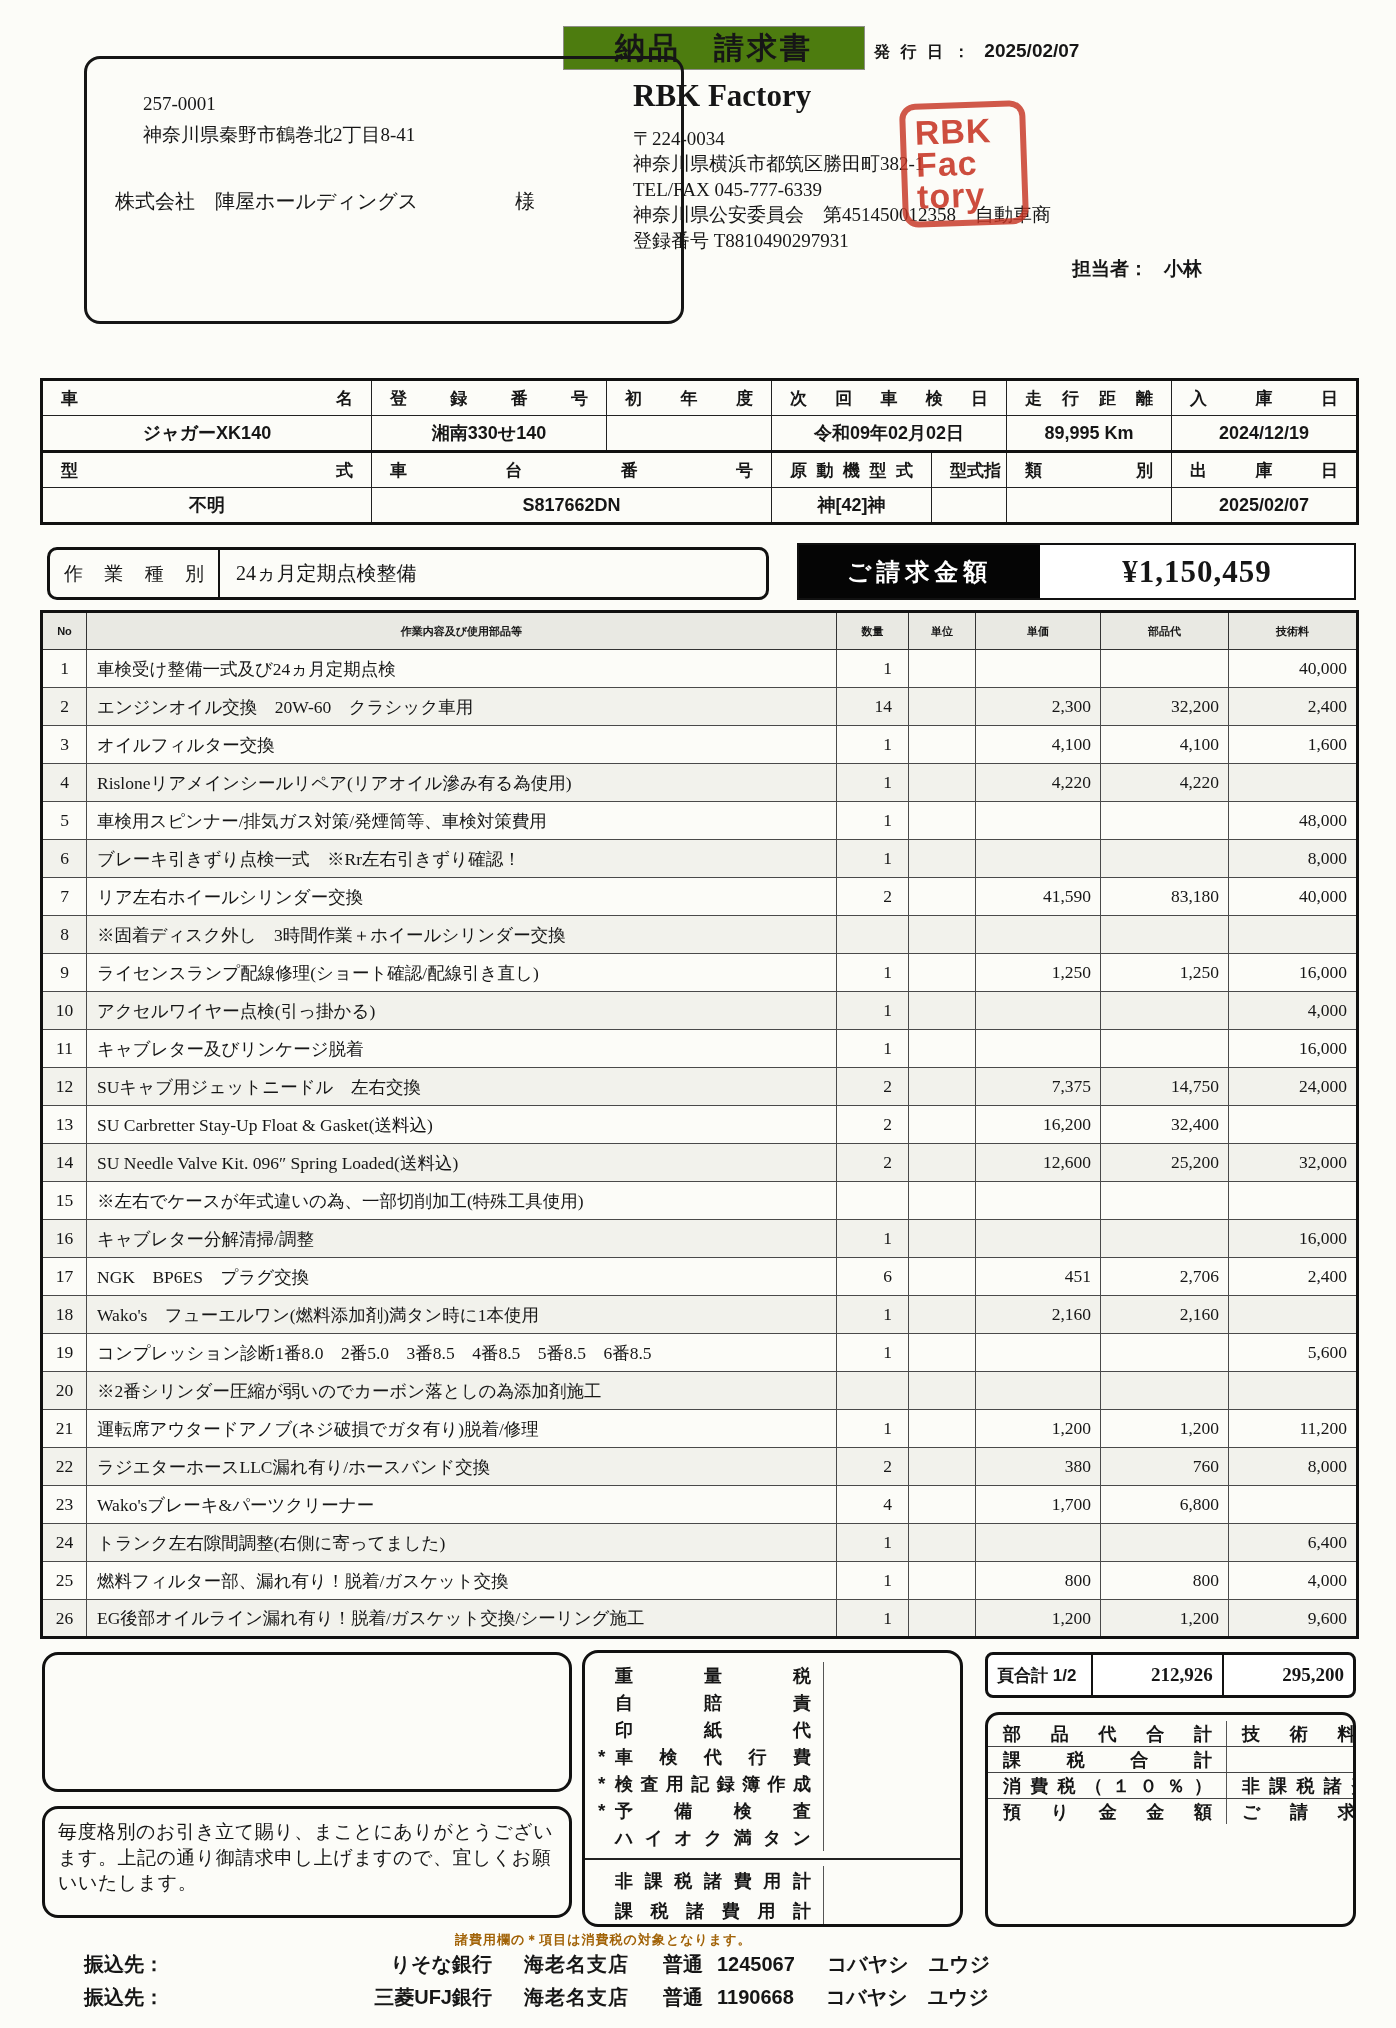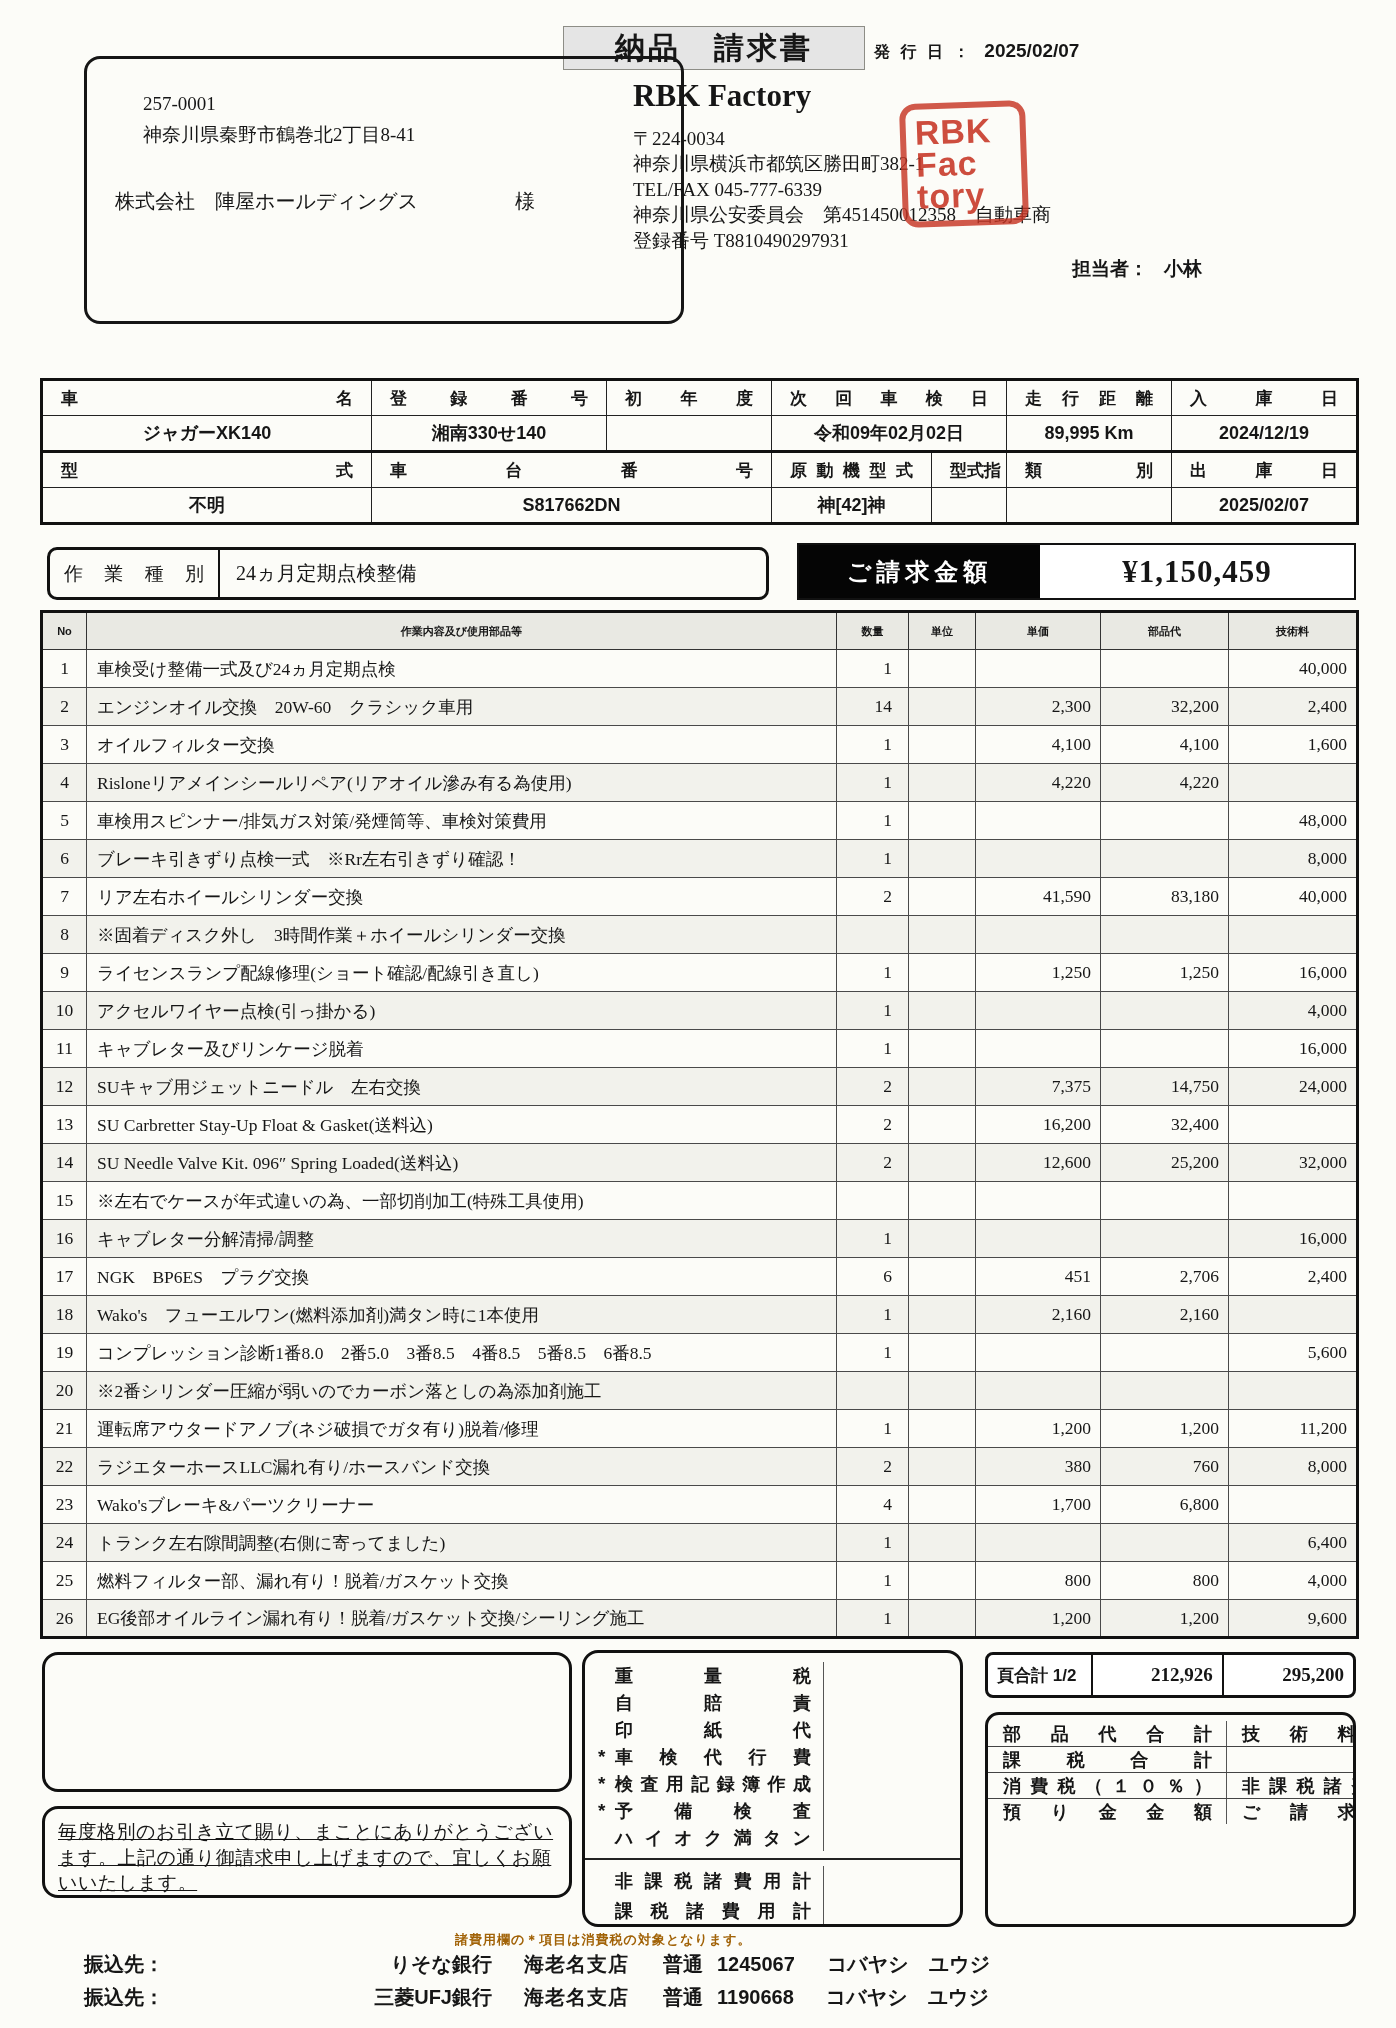--- a/index.html
+++ b/index.html
@@ -6,21 +6,21 @@
   body{
     width:1396px;height:2028px;position:relative;
     background:#fcfcf8;color:#161616;
     font-family:"Liberation Sans",sans-serif;
     overflow:hidden;
   }
   *{box-sizing:border-box;}
   .abs{position:absolute;}
 
   
-  .title-box{left:563px;top:26px;width:302px;height:44px;background:#e5e5e5;border:1px solid #8d8d86;
+  .title-box{left:563px;top:26px;width:302px;height:44px;background:#4d7c0f;border:1px solid #8d8d86;
     display:flex;align-items:center;justify-content:center;
     font-family:"Liberation Serif",serif;font-weight:bold;font-size:30px;letter-spacing:3px;}
   .issue{left:874px;top:40px;display:flex;align-items:baseline;gap:12px;}
   .issue-lbl{font-size:16px;letter-spacing:3px;font-weight:bold;}
   .issue-val{font-size:19px;font-weight:bold;}
 
   
   .customer-box{left:84px;top:56px;width:600px;height:268px;border:3px solid #161616;border-radius:16px;}
   .cust-postal{margin:34px 0 0 56px;font-size:19px;font-family:"Liberation Serif",serif;}
   .cust-addr{margin:7px 0 0 56px;font-size:19px;font-family:"Liberation Serif",serif;}
@@ -62,22 +62,22 @@
     padding:0 6px;overflow:hidden;white-space:nowrap;}
   .items tr.alt td{background:#f2f2ec;}
   .c-no{text-align:center;}
   .c-desc{text-align:left;padding-left:10px !important;}
   .c-qty{text-align:right;padding-right:16px !important;}
   .c-unit{text-align:center;}
   .c-price,.c-parts,.c-labor{text-align:right;padding-right:9px !important;}
 
   
   .empty-box{left:42px;top:1652px;width:530px;height:140px;border:3px solid #111;border-radius:16px;}
-  .greet-box{left:42px;top:1806px;width:530px;height:92px;border:3px solid #111;border-radius:16px;
-    padding:10px 13px;font-size:19px;line-height:1.35;letter-spacing:.5px;text-decoration:underline;}
+  .greet-box{left:42px;top:1806px;width:530px;height:112px;border:3px solid #111;border-radius:16px;
+    padding:10px 13px;font-size:19px;line-height:1.35;letter-spacing:.5px;}
 
   .fees-box{left:582px;top:1650px;width:381px;height:277px;border:3px solid #111;border-radius:16px;
     display:flex;flex-direction:column;padding:9px 0 7px 0;overflow:hidden;}
   .fee-row{display:flex;align-items:center;height:27px;flex:none;justify-content:space-between;}
   .fee-sub .fee-row{height:30px;}
   .fee-left{width:238px;display:flex;align-items:center;padding:0 12px 0 13px;}
   .fee-mark{width:17px;font-weight:bold;font-size:19px;flex:none;}
   .fee-label{flex:1;font-weight:bold;font-size:18px;text-align:justify;text-align-last:justify;}
   .fee-right{flex:1;align-self:stretch;border-left:1px solid #555;}
   .fee-sec{display:flex;flex-direction:column;}

